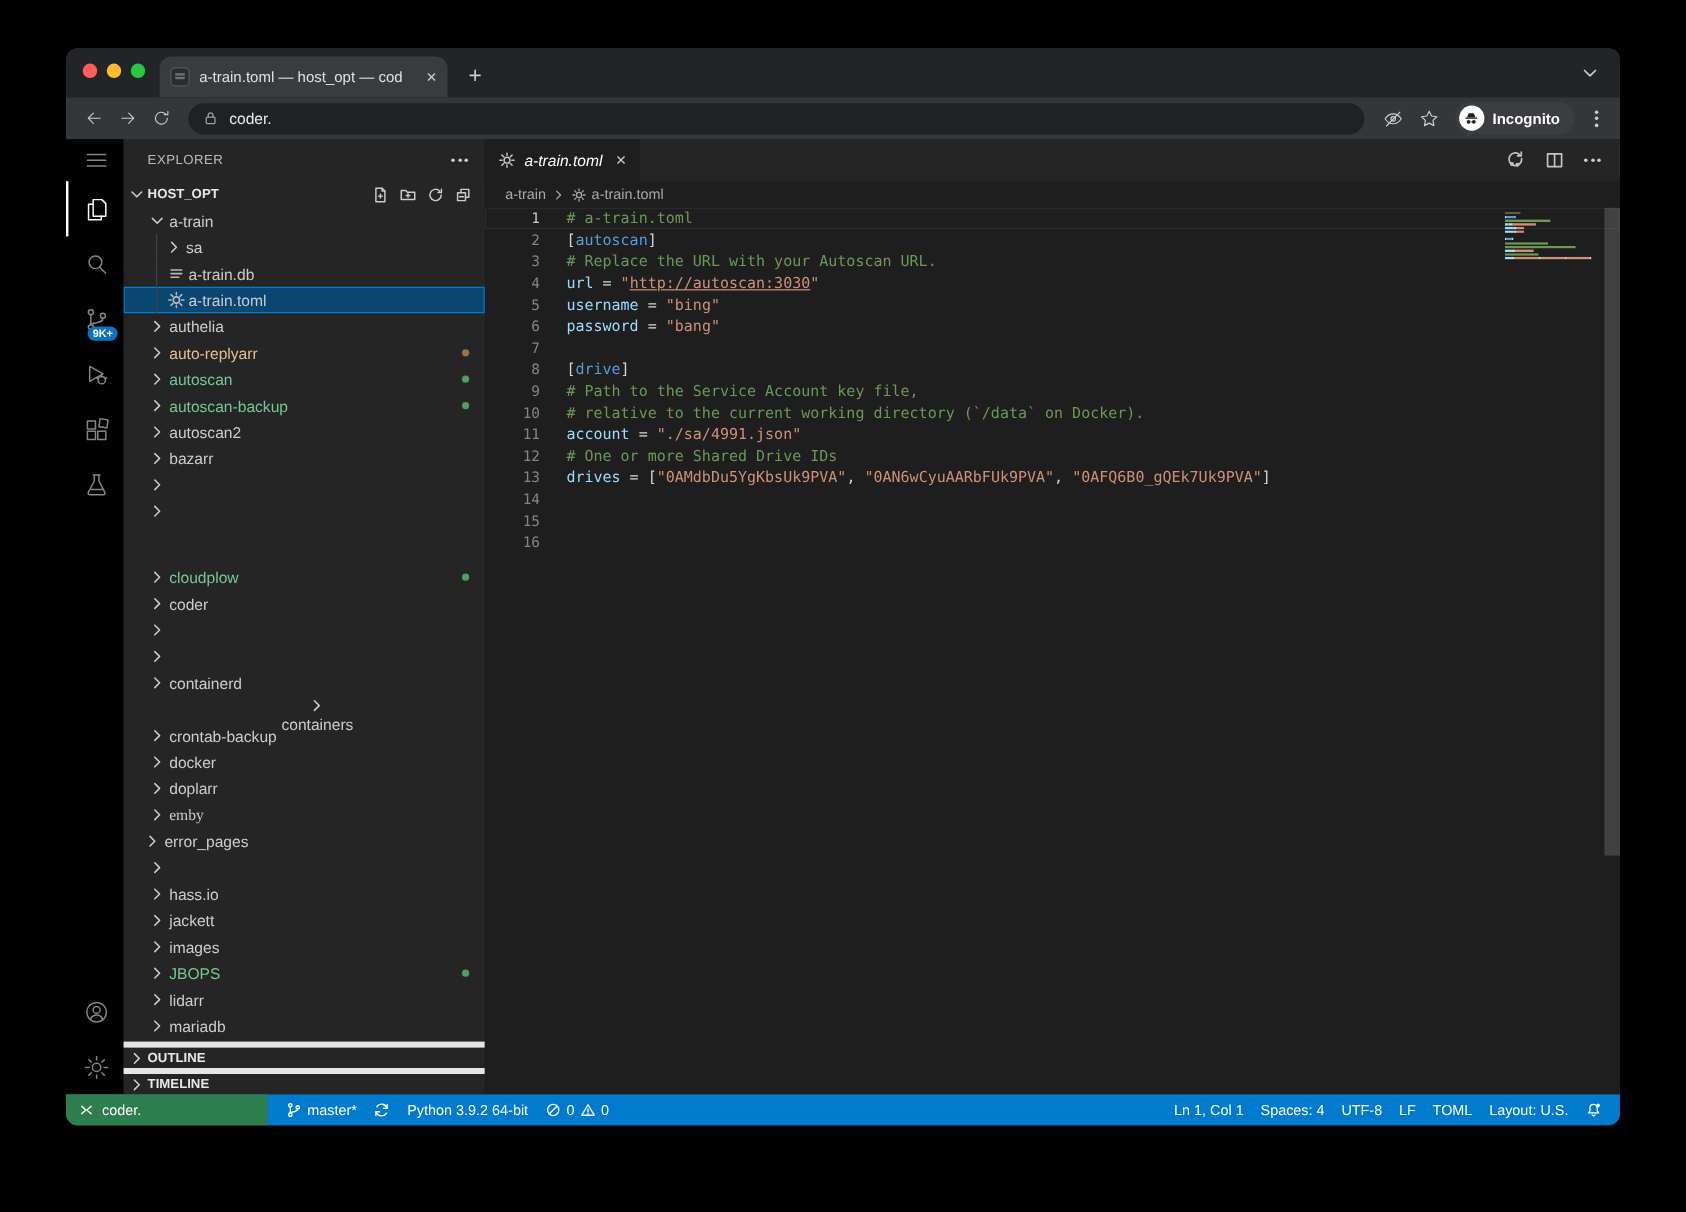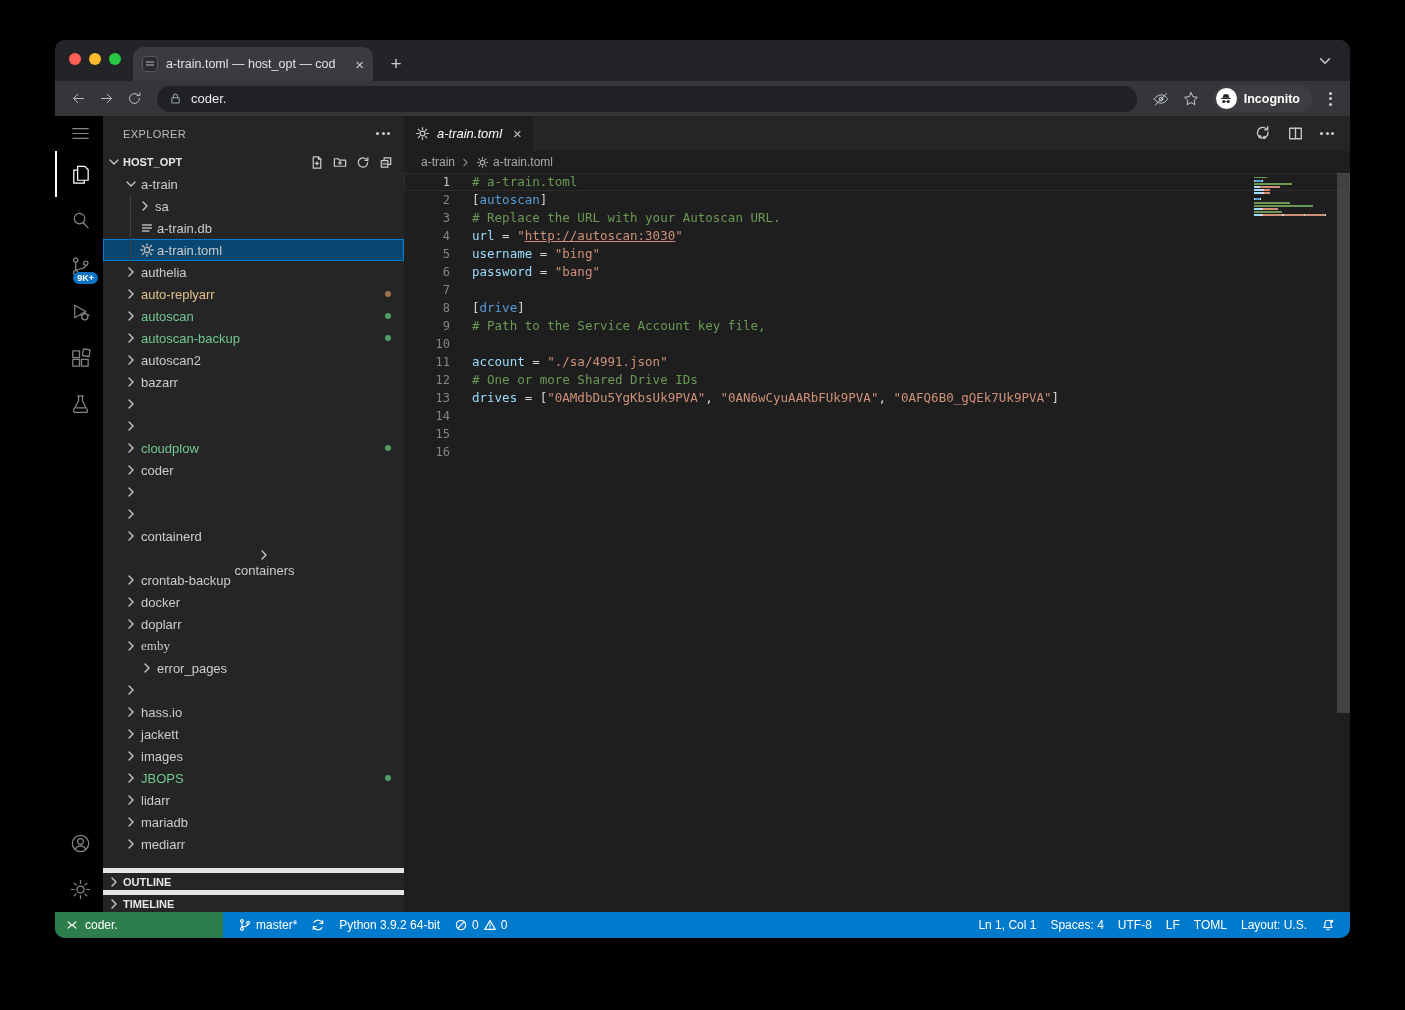--- a/index.html
+++ b/index.html
@@ -427,21 +427,21 @@
             <span class="tlabel"></span>
           </div>
           <div class="trow lvl1" style="padding-left: 20px;">
             <span class="i">
               <svg viewBox="0 0 16 16">
                 <path d="M6 4l4 4-4 4"></path>
               </svg>
             </span>
             <span class="tlabel"></span>
           </div>
-          <div class="trow lvl1 c-green" style="padding-left: 20px;">
+          <div class="trow lvl1 c-green" style="padding-left: 20px; margin-top: 33px;">
             <span class="i">
               <svg viewBox="0 0 16 16">
                 <path d="M6 4l4 4-4 4"></path>
               </svg>
             </span>
             <span class="tlabel">cloudplow</span>
             <span class="gitdot dot-green"></span>
           </div>
           <div class="trow lvl1" style="padding-left: 20px;">
             <span class="i">
@@ -508,21 +508,21 @@
             <span class="tlabel">doplarr</span>
           </div>
           <div class="trow lvl1" style="padding-left: 20px; font-family: Liberation Serif, serif;">
             <span class="i">
               <svg viewBox="0 0 16 16">
                 <path d="M6 4l4 4-4 4"></path>
               </svg>
             </span>
             <span class="tlabel">emby</span>
           </div>
-          <div class="trow lvl1" style="padding-left: 36px;">
+          <div class="trow lvl1" style="padding-left: 16px;">
             <span class="i">
               <svg viewBox="0 0 16 16">
                 <path d="M6 4l4 4-4 4"></path>
               </svg>
             </span>
             <span class="tlabel">error_pages</span>
           </div>
           <div class="trow lvl1" style="padding-left: 20px;">
             <span class="i">
               <svg viewBox="0 0 16 16">
@@ -689,20 +689,21 @@
             <div class="cline">
               <span class="ln">8</span>
               <span class="lc"><span class="tk-p">[</span><span class="tk-e">drive</span><span class="tk-p">]</span></span>
             </div>
             <div class="cline">
               <span class="ln">9</span>
               <span class="lc"><span class="tk-cm"># Path to the Service Account key file,</span></span>
             </div>
             <div class="cline">
               <span class="ln">10</span>
+              <span class="lc"><span class="tk-cm"># relative to the current working directory (`/data` on Docker).</span></span>
             </div>
             <div class="cline">
               <span class="ln">11</span>
               <span class="lc"><span class="tk-k">account</span><span class="tk-p"> = </span><span class="tk-s">"./sa/4991.json"</span></span>
             </div>
             <div class="cline">
               <span class="ln">12</span>
               <span class="lc"><span class="tk-cm"># One or more Shared Drive IDs</span></span>
             </div>
             <div class="cline">

